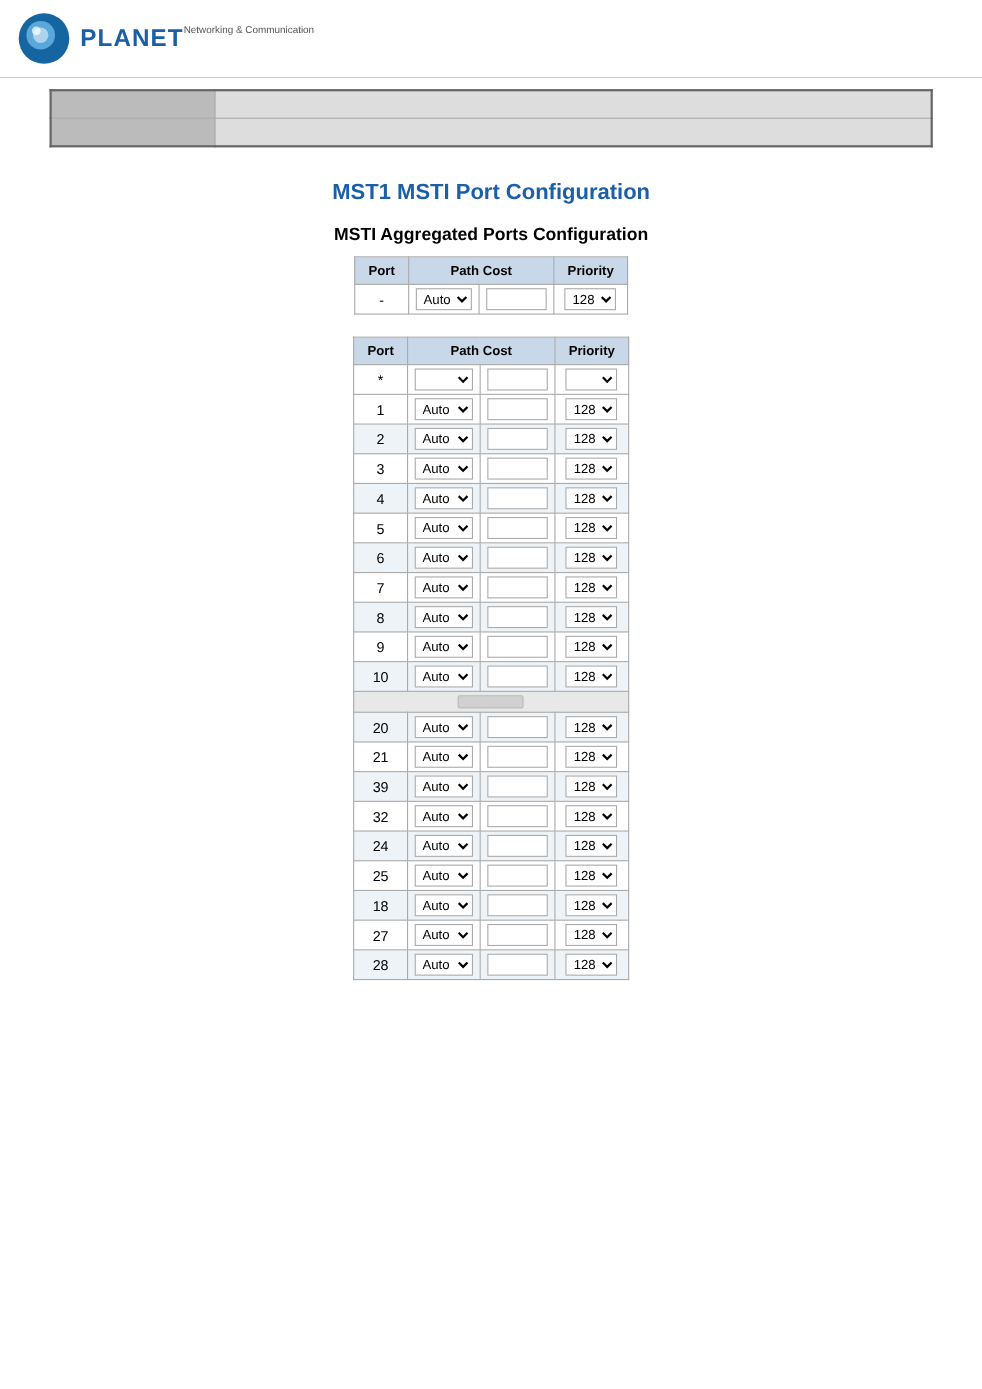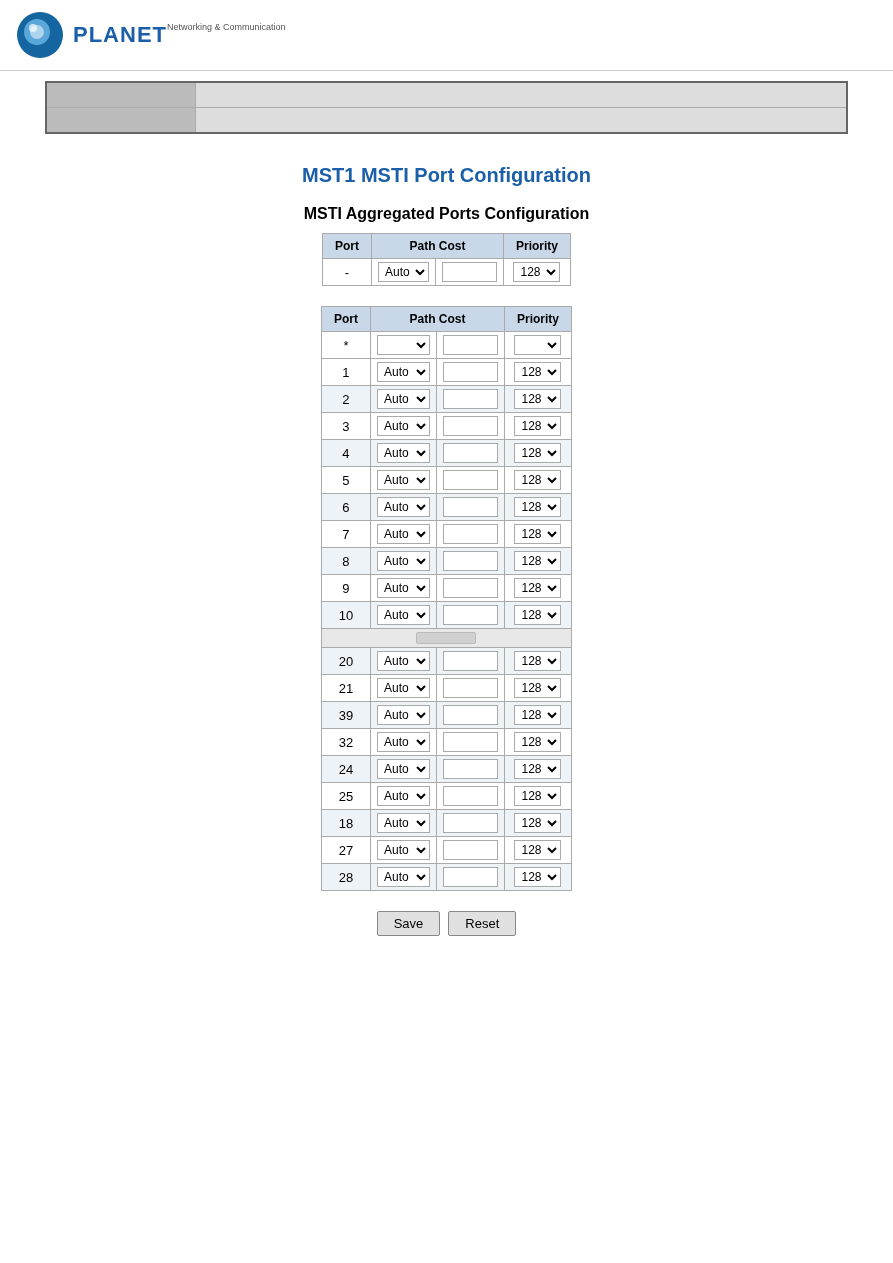--- a/index.html
+++ b/index.html
@@ -430,18 +430,14 @@
     </td>
     <td>
       <select>
         <option>0</option><option>16</option><option>32</option><option>48</option><option>64</option><option>80</option><option>96</option><option>112</option><option selected="">128</option><option>144</option><option>160</option><option>176</option><option>192</option><option>208</option><option>224</option><option>240</option>
       </select>
     </td>
   </tr>
       </tbody>
   </table>
 
-  <div class="button-row">
-    <button>Save</button>
-    <button>Reset</button>
-  </div>
 
 </div>
 
 </body></html>

